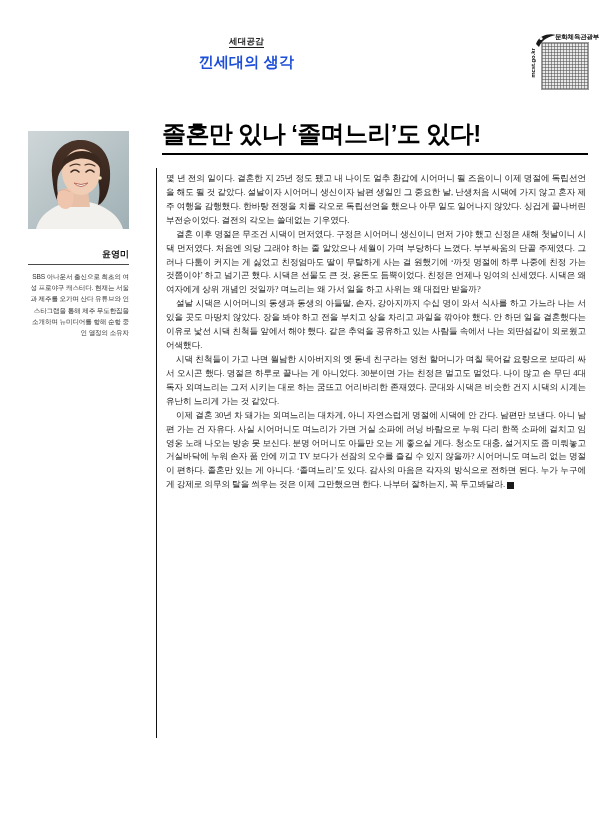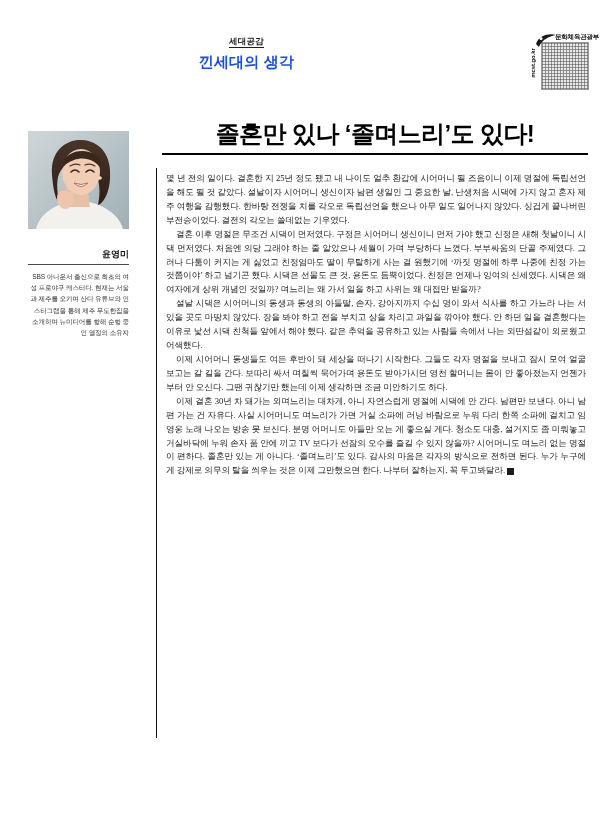--- a/index.html
+++ b/index.html
@@ -112,21 +112,21 @@
     position: absolute;
     top: 121px;
     left: 162px;
     width: 426px;
   }
   .headline {
     font-family: "Liberation Sans", "DejaVu Sans", sans-serif;
     font-size: 24px;
     font-weight: bold;
     color: #000;
-    text-align: center;
+    text-align: left;
     letter-spacing: -.6px;
     line-height: 1.12;
     white-space: nowrap;
   }
   .headline-rule {
     margin-top: 5px;
     border-top: 2.4px solid #000;
     width: 100%;
   }
 
@@ -281,17 +281,17 @@
     <div class="author-name">윤영미</div>
     <div class="author-bio">SBS 아나운서 출신으로 최초의 여성 프로야구 캐스터다. 현재는 서울과 제주를 오가며 산다 유튜브와 인스타그램을 통해 제주 무도한집을 소개하며 뉴미디어를 향해 순항 중인 열정의 소유자</div>
   </div>
 
   <div class="rule-vert"></div>
 
   <div class="body-col">
     <p class="first">몇 년 전의 일이다. 결혼한 지 25년 정도 됐고 내 나이도 얼추 환갑에 시어머니 될 즈음이니 이제 명절에 독립선언을 해도 될 것 같았다. 설날이자 시어머니 생신이자 남편 생일인 그 중요한 날, 난생처음 시댁에 가지 않고 혼자 제주 여행을 감행했다. 한바탕 전쟁을 치를 각오로 독립선언을 했으나 아무 일도 일어나지 않았다. 싱겁게 끝나버린 부전승이었다. 결전의 각오는 쓸데없는 기우였다.</p>
     <p>결혼 이후 명절은 무조건 시댁이 먼저였다. 구정은 시어머니 생신이니 먼저 가야 했고 신정은 새해 첫날이니 시댁 먼저였다. 처음엔 의당 그래야 하는 줄 알았으나 세월이 가며 부당하다 느꼈다. 부부싸움의 단골 주제였다. 그러나 다툼이 커지는 게 싫었고 친정엄마도 딸이 무탈하게 사는 걸 원했기에 ‘까짓 명절에 하루 나중에 친정 가는 것쯤이야’ 하고 넘기곤 했다. 시댁은 선물도 큰 것, 용돈도 듬뿍이었다. 친정은 언제나 잉여의 신세였다. 시댁은 왜 여자에게 상위 개념인 것일까? 며느리는 왜 가서 일을 하고 사위는 왜 대접만 받을까?</p>
     <p>설날 시댁은 시어머니의 동생과 동생의 아들딸, 손자, 강아지까지 수십 명이 와서 식사를 하고 가느라 나는 서 있을 곳도 마땅치 않았다. 장을 봐야 하고 전을 부치고 상을 차리고 과일을 깎아야 했다. 안 하던 일을 결혼했다는 이유로 낯선 시댁 친척들 앞에서 해야 했다. 같은 추억을 공유하고 있는 사람들 속에서 나는 외딴섬같이 외로웠고 어색했다.</p>
-    <p>이제 시어머니 동생들도 여든 후반이 돼 세상을 떠나기 시작한다. 그들도 각자 명절을 보내고 잠시 모여 얼굴 보고는 갈 길을 간다. 보따리 싸서 며칠씩 묵어가며 용돈도 받아가시던 영천 할머니는 몸이 안 좋아졌는지 언젠가부터 안 오신다. 그땐 귀찮기만 했는데 이제 생각하면 조금 미안하기도 하다.</p>
+    <p>시댁 친척들이 가고 나면 월남한 시아버지의 옛 동네 친구라는 영천 할머니가 며칠 묵어갈 요량으로 보따리 싸서 오시곤 했다. 명절은 하루로 끝나는 게 아니었다. 30분이면 가는 친정은 멀고도 멀었다. 나이 많고 손 무딘 4대 독자 외며느리는 그저 시키는 대로 하는 굼뜨고 어리바리한 존재였다. 군대와 시댁은 비슷한 건지 시댁의 시계는 유난히 느리게 가는 것 같았다.</p>
     <p><span>이제 결혼 30년 차 돼가는 외며느리는 대차게, 아니 자연스럽게 명절에 시댁에 안 간다. 남편만 보낸다. 아니 남편 가는 건 자유다. 사실 시어머니도 며느리가 가면 거실 소파에 러닝 바람으로 누워 다리 한쪽 소파에 걸치고 임영웅 노래 나오는 방송 못 보신다. 분명 어머니도 아들만 오는 게 좋으실 게다. 청소도 대충, 설거지도 좀 미뤄놓고 거실바닥에 누워 손자 품 안에 끼고 TV 보다가 선잠의 오수를 즐길 수 있지 않을까? 시어머니도 며느리 없는 명절이 편하다. 졸혼만 있는 게 아니다. ‘졸며느리’도 있다. 감사의 마음은 각자의 방식으로 전하면 된다. 누가 누구에게 강제로 의무의 탈을 씌우는 것은 이제 그만했으면 한다. 나부터 잘하는지, 꼭 두고봐달라.</span><span class="endmark">K</span></p>
   </div>
 
 </div>
 
 </body></html>

